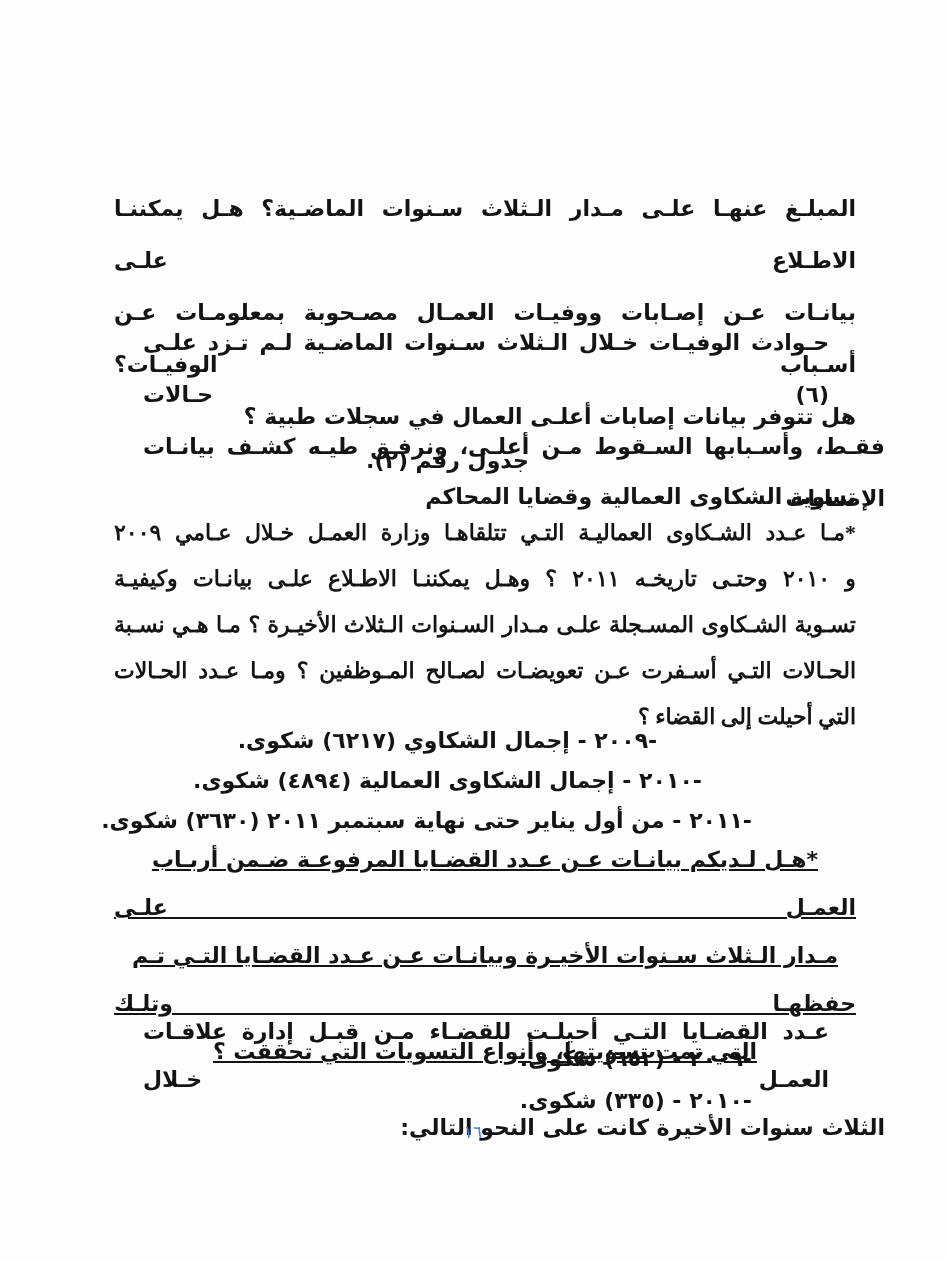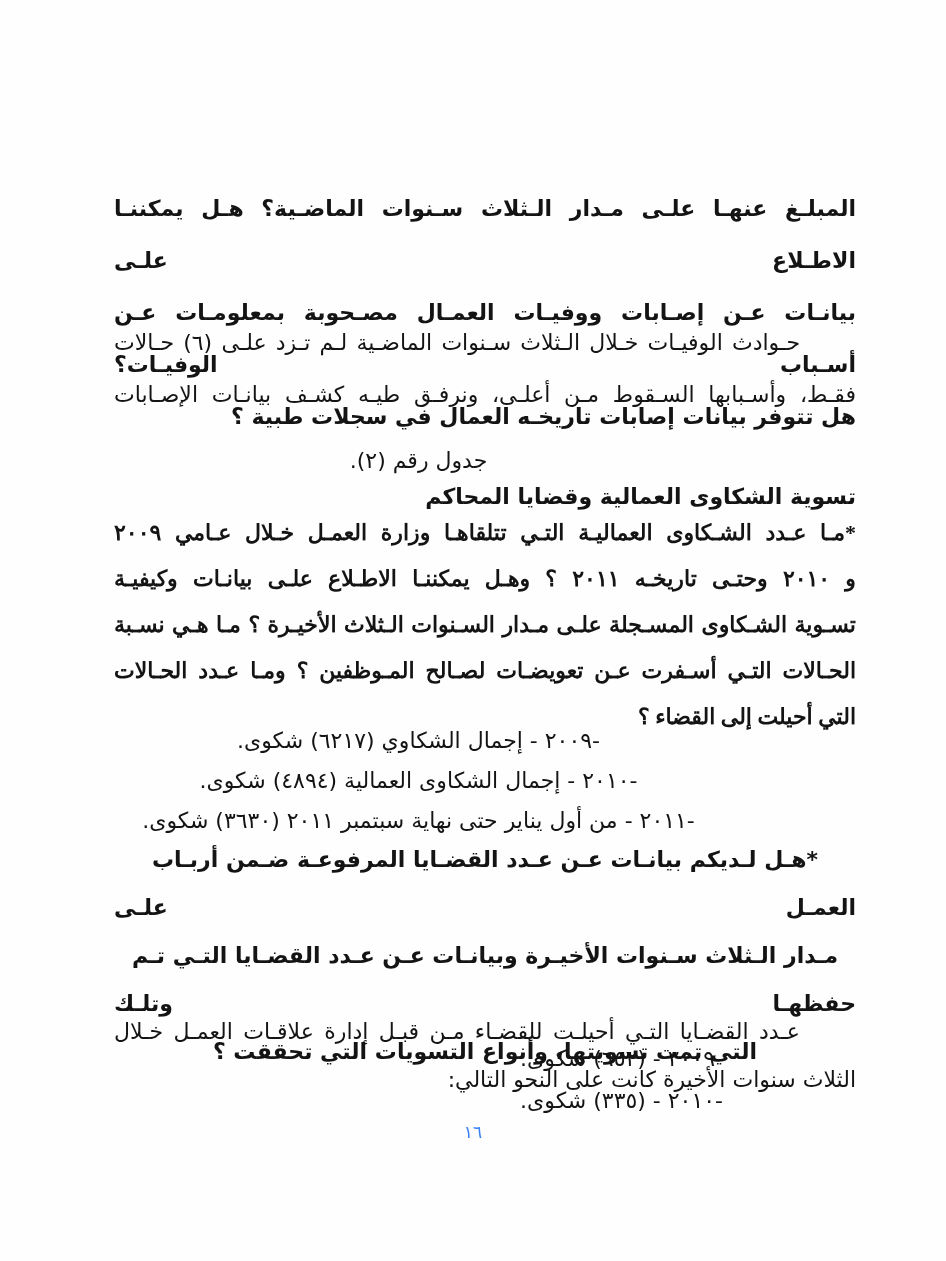--- a/index.html
+++ b/index.html
@@ -40,29 +40,29 @@
   
   .ln.end{
     text-align:right;
   }
   
   .ln.ind1{ padding-right:56px; }
   
   .ln.ind2{ padding-right:133px; }
 
   .bold{ font-weight:700; }
-  .regular{ font-weight:400; }
+  .regular{ font-weight:700;margin-left:29px; }
 
   #para-continuation{ top:183px; }  #para-continuation .ln{ line-height:52px; }
   #para-answer-deaths{ top:317px; } #para-answer-deaths .ln{ line-height:52px; }
   #line-table-caption{ top:440px; } #line-table-caption .ln{ line-height:42px;text-align:center; }
   #heading-settlement{ top:476px; } #heading-settlement .ln{ line-height:42px; }
   #para-question-complaints{ top:510px; } #para-question-complaints .ln{ line-height:46px;font-family:Liberation Serif, serif; }
   #list-complaints{ top:721px; }    #list-complaints .ln{ line-height:40px;text-align:center; }
-  #para-question-cases{ top:836px; }#para-question-cases .ln{ line-height:48px;text-align:center; }
+  #para-question-cases{ top:836px;text-decoration:underline; }#para-question-cases .ln{ line-height:48px;text-align:center; }
   #para-answer-cases{ top:1008px; }  #para-answer-cases .ln{ line-height:48px; }
   #list-cases{ top:1038px; }        #list-cases .ln{ line-height:42px; }
 
   .page-number{
     position:absolute;
     top:1122px;
     left:0;
     width:946px;
     text-align:center;
     font-size:17px;
@@ -71,21 +71,21 @@
   }
 </style>
 </head>
 <body>
 
 <div class="page">
 
   <div id="para-continuation" class="block bold">
       <div class="ln jf">المبلـغ عنهـا علـى مـدار الـثلاث سـنوات الماضـية؟ هـل يمكننـا الاطـلاع علـى</div>
       <div class="ln jf">بيانـات عـن إصـابات ووفيـات العمـال مصـحوبة بمعلومـات عـن أسـباب الوفيـات؟</div>
-      <div class="ln end">هل تتوفر بيانات إصابات تاريخـه العمال في سجلات طبية ؟</div>
+      <div class="ln end">هل تتوفر بيانات إصابات أعلـى العمال في سجلات طبية ؟</div>
     </div>
 
   <div id="para-answer-deaths" class="block regular">
       <div class="ln jf ind1">حـوادث الوفيـات خـلال الـثلاث سـنوات الماضـية لـم تـزد علـى (٦) حـالات</div>
       <div class="ln jf">فقـط، وأسـبابها السـقوط مـن أعلـى، ونرفـق طيـه كشـف بيانـات الإصـابات</div>
     </div>
 
   <div id="line-table-caption" class="block regular">
       <div class="ln end ind2">جدول رقم (٢).</div>
     </div>

